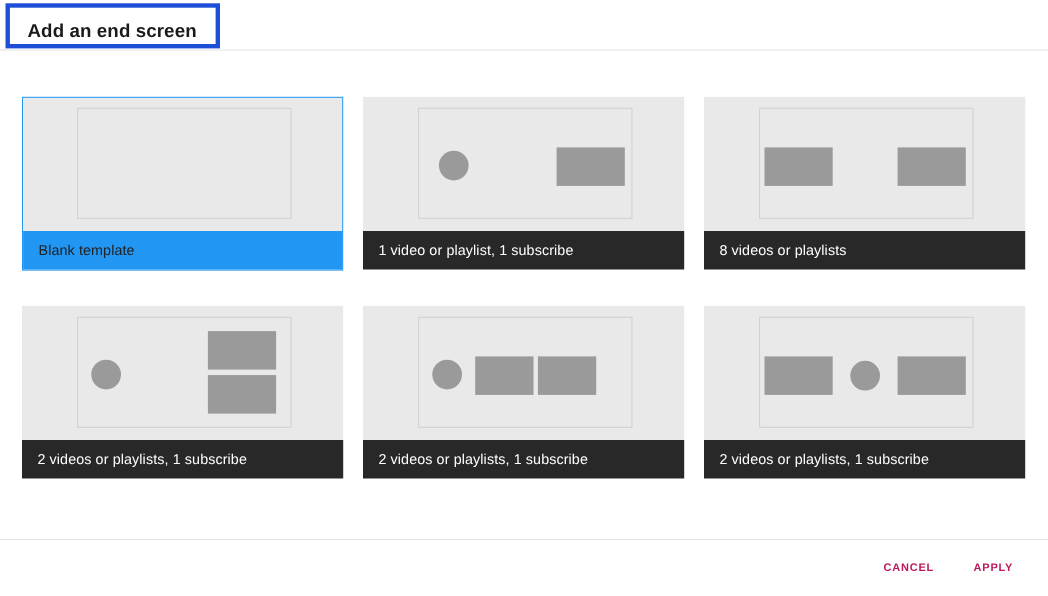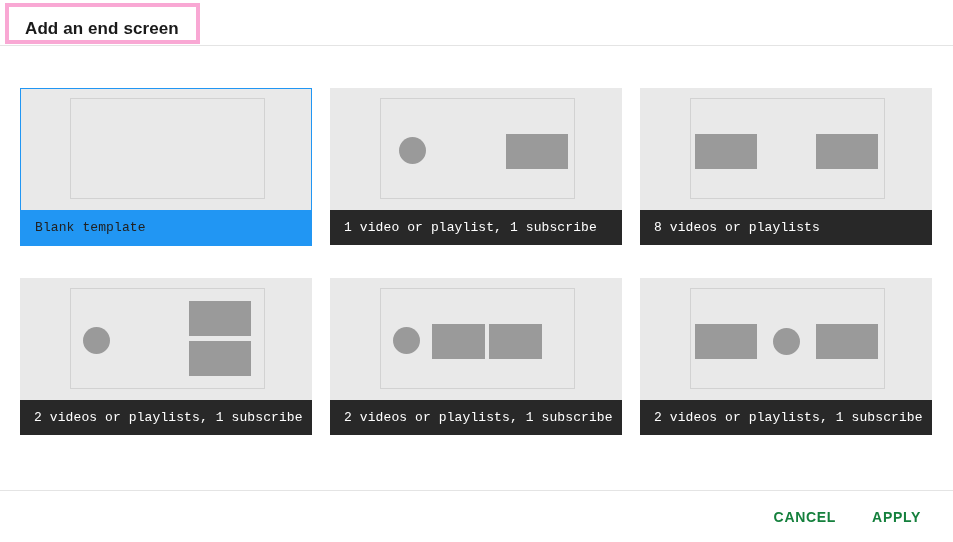--- a/index.html
+++ b/index.html
@@ -31,21 +31,21 @@
     width: 953px;
     height: 1px;
     background: #e4e4e4;
   }
   .title-highlight {
     position: absolute;
     left: 5px;
     top: 3px;
     width: 195px;
     height: 41px;
-    border: 4px solid #f9a8d4;
+    border: 4px solid #1d4ed8;
     box-sizing: border-box;
     background: #ffffff;
   }
   .page-title {
     position: absolute;
     left: 16px;
     top: 12px;
     font-size: 17px;
     font-weight: bold;
     color: #1a1a1a;
@@ -116,21 +116,20 @@
     display: flex;
     align-items: center;
     padding-left: 14px;
     box-sizing: border-box;
   }
   .label-text {
     font-size: 13px;
     color: #ffffff;
     white-space: nowrap;
     letter-spacing: 0.1px;
-    font-family: Liberation Mono, monospace;
   }
   .card.selected .label {
     background: #2196f3;
   }
   .card.selected .label-text {
     color: #212121;
   }
 
   
   .footer-rule {
@@ -147,23 +146,23 @@
     top: 491px;
     width: 953px;
     height: 51px;
     display: flex;
     align-items: center;
     justify-content: flex-end;
     padding-right: 22px;
     box-sizing: border-box;
   }
   .text-button {
-    font-size: 14px;
+    font-size: 10px;
     font-weight: bold;
-    color: #15803d;
+    color: #be185d;
     letter-spacing: 0.7px;
     background: none;
     border: none;
     padding: 8px 10px;
     cursor: pointer;
     font-family: "Liberation Sans", sans-serif;
   }
   .text-button:last-child { margin-left: 16px; text-align: center; }
 </style>
 </head>

